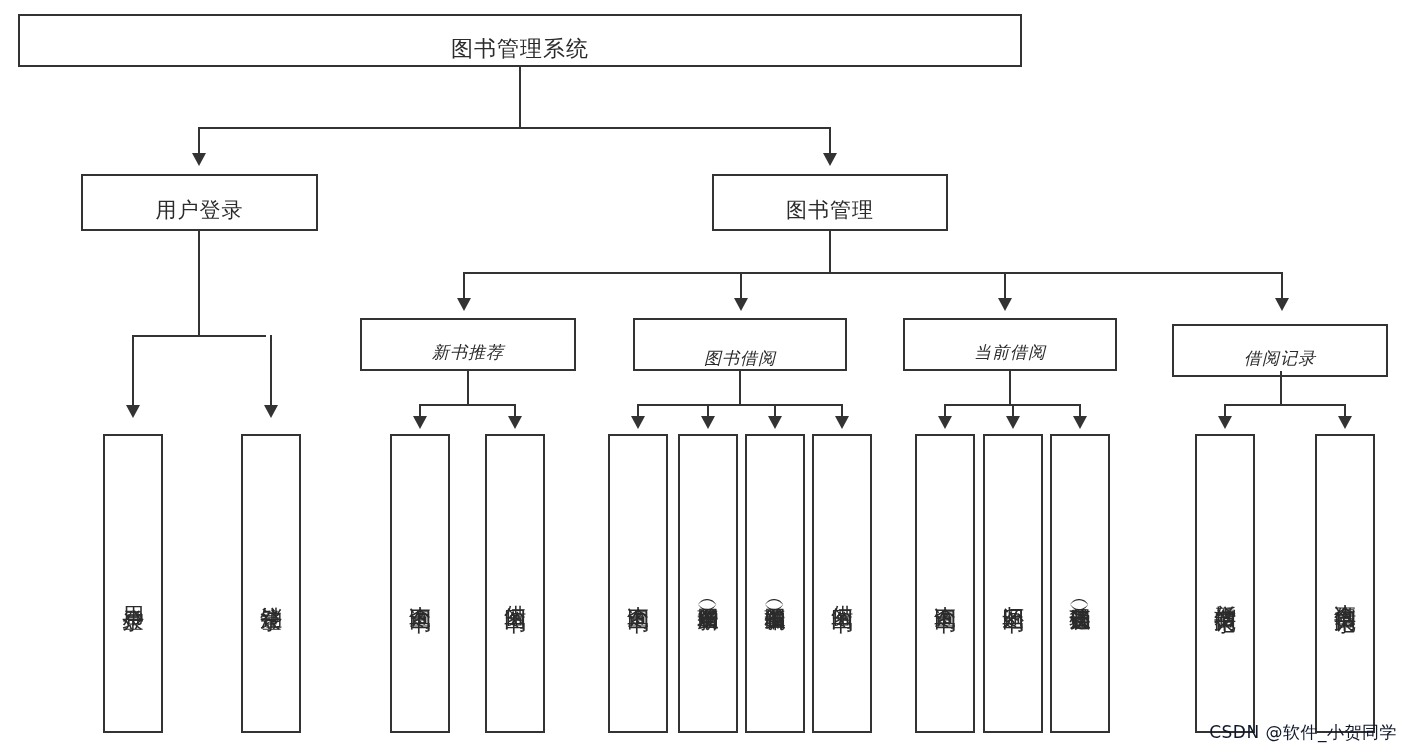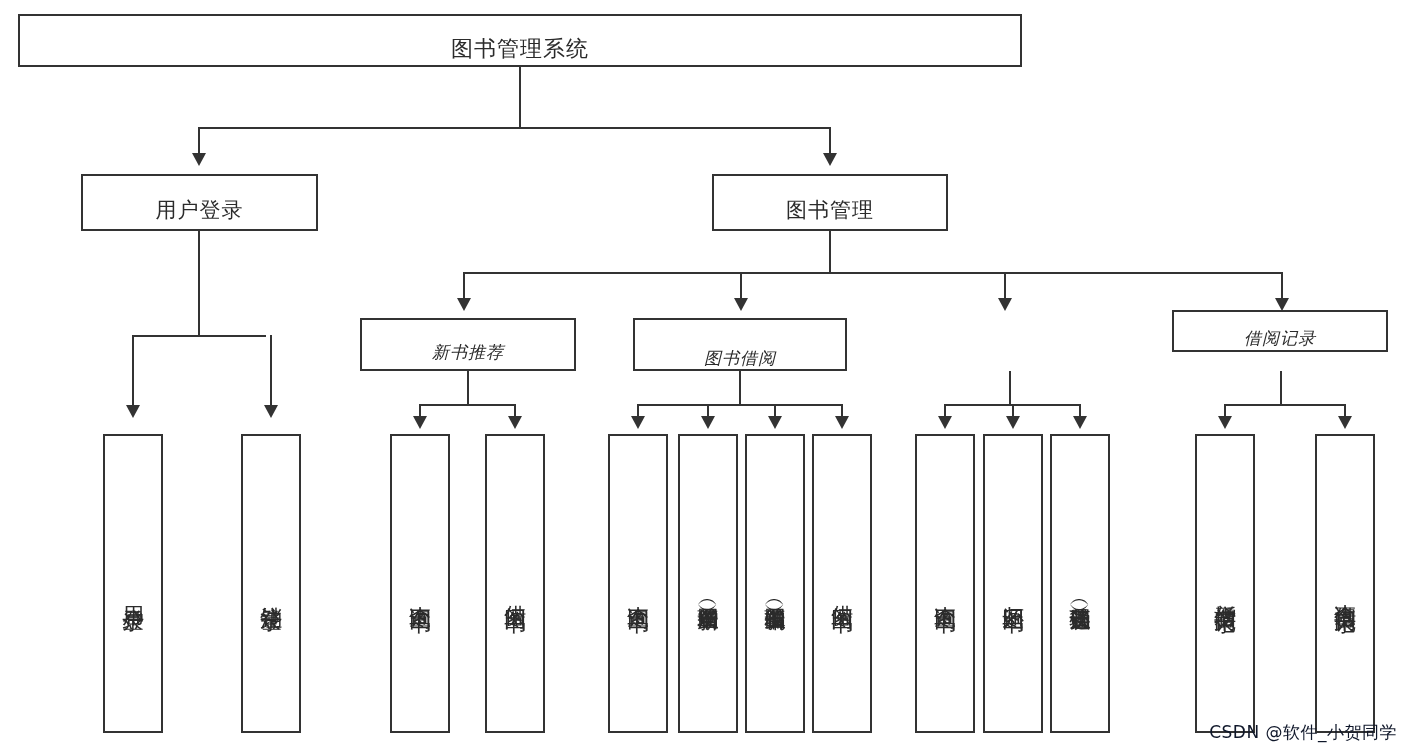--- a/index.html
+++ b/index.html
@@ -129,21 +129,24 @@
   <div class="arrow" style="left:998px; top:298px;"></div>
   <div class="seg v" style="left:1281px; top:272px; height:28px;"></div>
   <div class="arrow" style="left:1275px; top:298px;"></div>
 
   <div class="node l2" style="left:360px; top:318px; width:216px; height:53px;">
     <span class="lbl">新书推荐</span>
   </div>
   <div class="node l2" style="left:633px; top:318px; width:214px; height:53px;align-items:flex-end;">
     <span class="lbl">图书借阅</span>
   </div>
-  <div class="node l2" style="left:1172px; top:310px; width:216px; height:42px;">
+  <div class="node l2" style="left:903px; top:318px; width:214px; height:53px;">
+    <span class="lbl">当前借阅</span>
+  </div>
+  <div class="node l2" style="left:1172px; top:324px; width:216px; height:53px;">
     <span class="lbl">借阅记录</span>
   </div>
 
   <div class="seg v" style="left:467px; top:371px; height:34px;"></div>
   <div class="seg h" style="left:419px; top:404px; width:97px;"></div>
   <div class="seg v" style="left:419px; top:404px; height:14px;"></div>
   <div class="arrow" style="left:413px; top:416px;"></div>
   <div class="seg v" style="left:514px; top:404px; height:14px;"></div>
   <div class="arrow" style="left:508px; top:416px;"></div>
 

